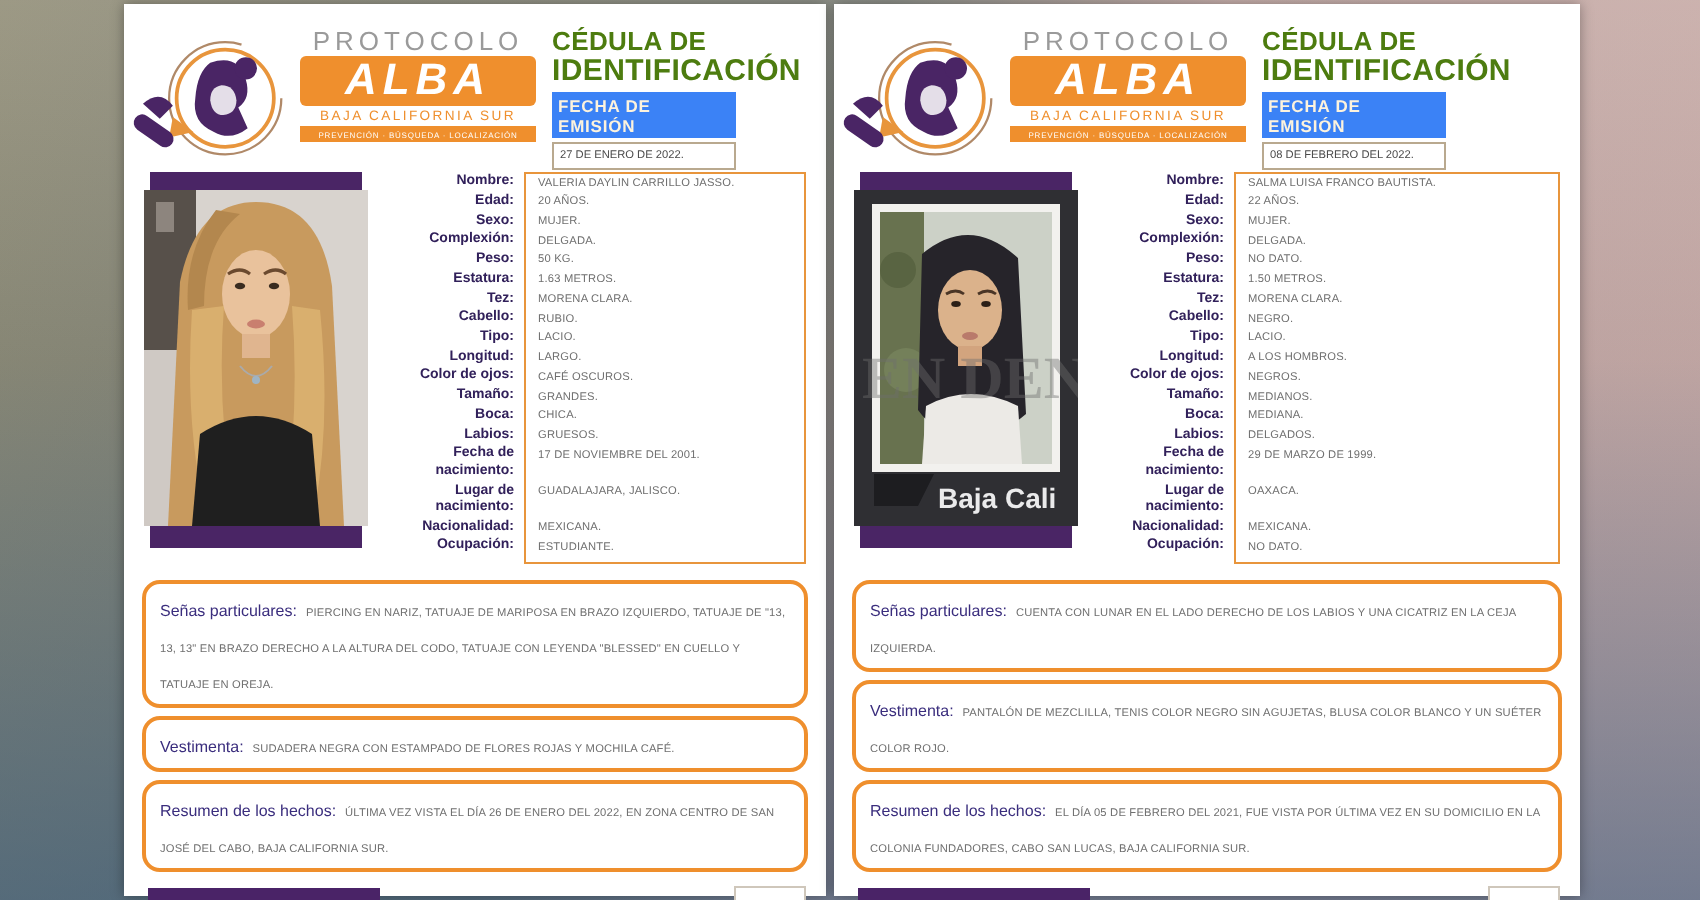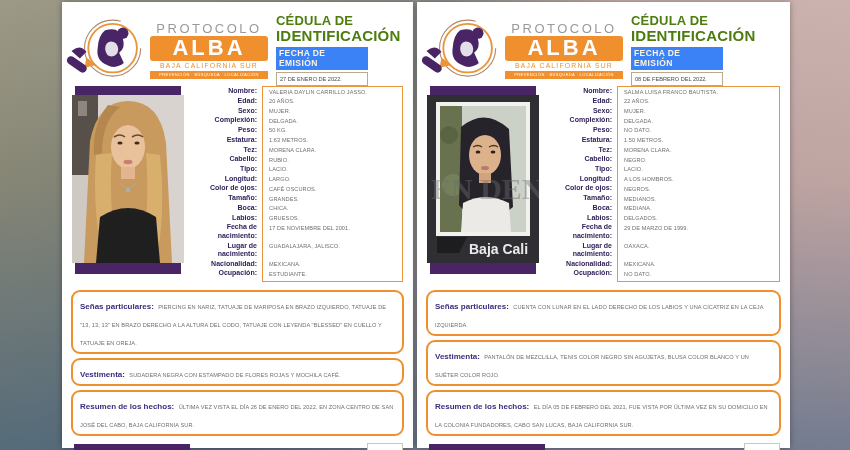--- a/index.html
+++ b/index.html
@@ -6,26 +6,26 @@
   body{width:850px;height:450px;overflow:hidden;font-family:"Liberation Sans",sans-serif;}
   .stage{position:relative;width:850px;height:450px;overflow:hidden;
     background:linear-gradient(115deg,#8f8b74 0%,#7d8078 42%,#c0a5a1 58%,#c9aaa5 100%);}
   .stage::before{content:"";position:absolute;inset:0;
     background:linear-gradient(to bottom,rgba(255,255,255,.12) 0%,rgba(40,80,120,.05) 40%,rgba(45,85,125,.55) 100%);}
   .card{position:absolute;top:2px;height:446px;background:#fff;box-shadow:0 0 6px rgba(0,0,0,.35);}
   .card.c0{left:62px;width:351px;}
   .card.c1{left:417px;width:373px;}
 
   
-  .hdr{display:flex;align-items:center;height:84px;padding:12px 6px 0 2px;box-sizing:border-box;}
+  .hdr{display:flex;height:84px;padding:12px 6px 0 2px;box-sizing:border-box;}
   .logo{width:86px;height:74px;flex:0 0 auto;}
   .brand{width:118px;text-align:center;flex:0 0 auto;}
   .protocolo{font-size:13px;color:#9a9a9a;letter-spacing:2.5px;line-height:1;}
   .alba{background:#ef8f2d;color:#fff;font-weight:bold;font-size:22px;letter-spacing:3px;
-    line-height:1.0;padding:1px 2px 2px;border-radius:3px;margin-top:1px;}
+    line-height:1.0;padding:1px 2px 2px;border-radius:3px;margin-top:1px;font-style:italic;}
   .region{color:#ef8f2d;font-size:6.8px;letter-spacing:1.2px;margin-top:1.5px;white-space:nowrap;}
   .tagline{background:#ef8f2d;color:#fff;font-size:4px;letter-spacing:.4px;padding:1.5px 0;margin-top:1.5px;white-space:nowrap;}
   .cedula{flex:1;padding-left:8px;}
   .ced-title{color:#4d7c0f;font-weight:bold;font-size:13px;line-height:1.05;letter-spacing:.2px;}
   .ced-title .l2{font-size:15px;}
   .fecha{background:#3b82f6;color:#fdf3dd;font-weight:bold;font-size:8.5px;letter-spacing:.4px;
     padding:1.5px 3px;margin-top:3px;width:92px;box-sizing:border-box;}
   .dateb{border:1px solid #b9a98f;font-size:5.6px;color:#4a4a4a;padding:3px 3px;margin-top:2px;width:92px;box-sizing:border-box;background:#fff;}
 
   
@@ -37,21 +37,21 @@
   .photo{display:block;width:112px;height:168px;margin:0 auto;}
   .fields{flex:1;position:relative;height:198px;}
   .fgrid{display:grid;grid-template-columns:70px 1fr;grid-auto-rows:minmax(9.7px,auto);align-content:start;height:100%;}
   .frow{display:contents;}
   .fl{font-size:7px;font-weight:bold;color:#31205a;text-align:right;padding:1.2px 5px 0 0;line-height:1.22;}
   .fv{font-size:5.6px;color:#6f6f6f;padding:2.6px 2px 0 7px;line-height:1.2;letter-spacing:.1px;}
   .fframe{position:absolute;left:70px;right:2px;top:0;bottom:2px;border:1.6px solid #e8953c;pointer-events:none;}
 
   
   .sec{border:2px solid #ef8f2d;border-radius:9px;margin:4px 9px 0;padding:3px 7px;box-sizing:border-box;}
-  .sec-label{font-weight:bold;color:#3a2d7d;font-size:8px;text-align:right;}
+  .sec-label{font-weight:normal;color:#3a2d7d;font-size:8px;text-align:right;}
   .sec-text{font-size:5.6px;color:#6f6f6f;line-height:1.35;letter-spacing:.1px;}
   .sec.senas{min-height:37px;}
   .sec.vest{min-height:26px;}
   .sec.resum{min-height:40px;}
 
   
   .footer{display:flex;align-items:center;gap:11px;padding:7px 10px 0 12px;}
   .msg{background:#4a2367;color:#fff;font-weight:bold;font-size:7px;line-height:1.3;
     padding:6px 7px;width:116px;box-sizing:border-box;text-align:justify;}
   .endbox{width:34px;height:40px;border:1px solid #cfc7bb;background:#fff;margin-left:auto;}

